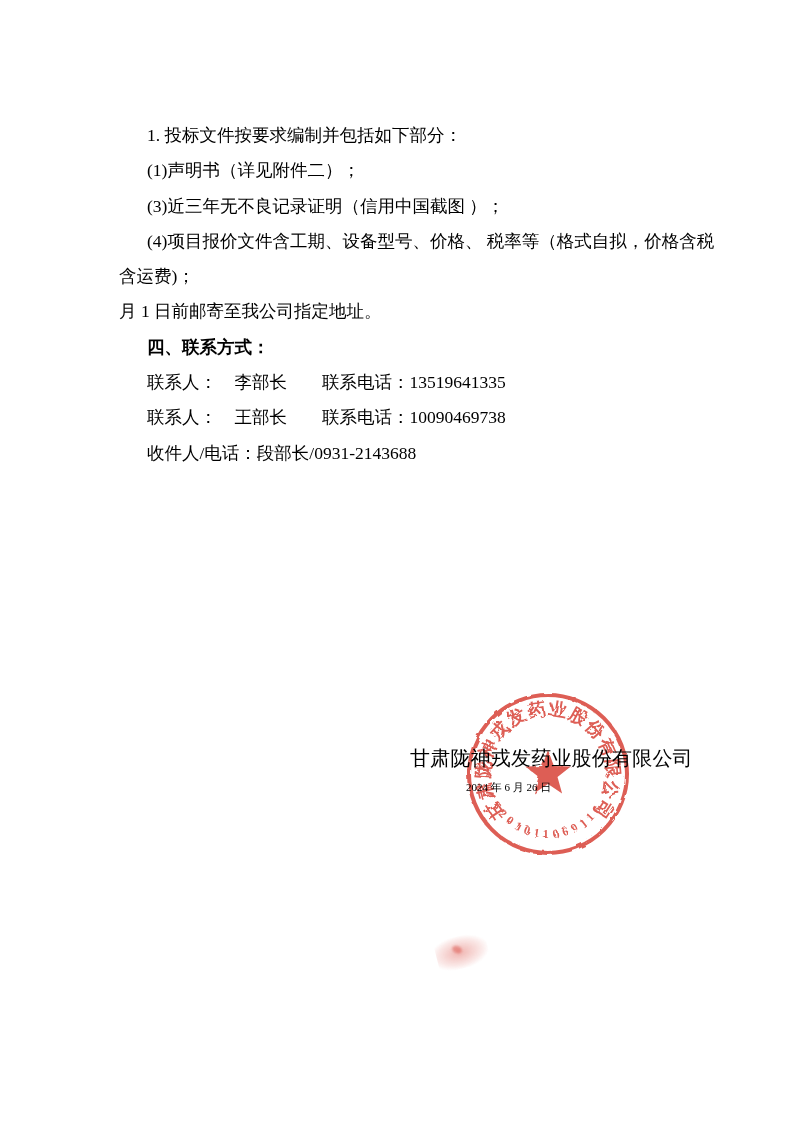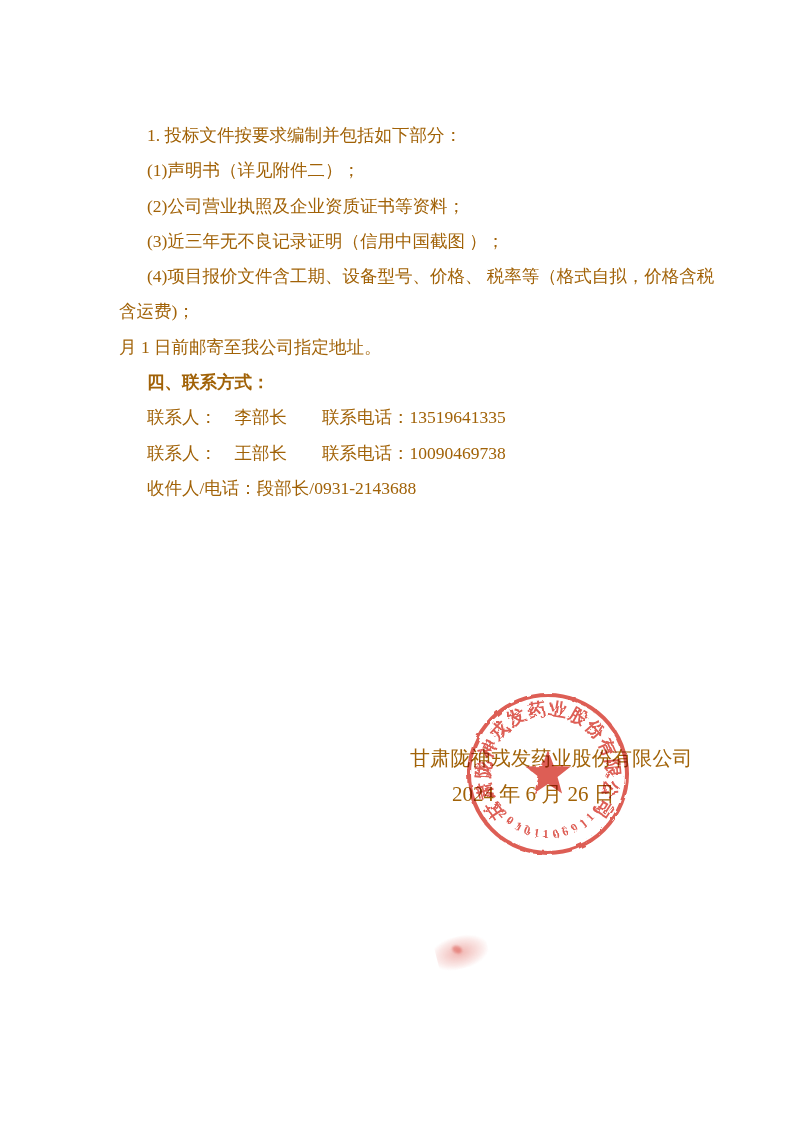--- a/index.html
+++ b/index.html
@@ -3,21 +3,21 @@
 <meta charset="utf-8">
 <style>
   html, body { margin: 0; padding: 0; background: #ffffff; }
   .page {
     position: relative;
     width: 793px;
     height: 1121px;
     background: #ffffff;
     overflow: hidden;
     font-family: "Liberation Serif", "DejaVu Serif", serif;
-    color: #a16207;
+    color: #000000;
   }
   .body-text {
     position: absolute;
     left: 119px;
     top: 118px;
     width: 620px;
     font-size: 17.5px;
     line-height: 35.3px;
   }
   .line { white-space: pre; height: 35.3px; }
@@ -26,23 +26,23 @@
   .sig-company {
     position: absolute;
     left: 410px;
     top: 745px;
     font-size: 20px;
     letter-spacing: 0.2px;
     white-space: pre;
   }
   .sig-date {
     position: absolute;
-    left: 452px;
+    left: 466px;
     top: 780px;
-    font-size: 21px;
+    font-size: 11px;
     white-space: pre;
   }
   .seal {
     position: absolute;
     left: 464px;
     top: 690px;
     width: 168px;
     height: 168px;
     mix-blend-mode: multiply;
     opacity: 0.88;
@@ -73,21 +73,20 @@
   }
 </style>
 </head>
 <body>
 
 <div class="page">
 
   <div class="body-text">
     <div class="line indent">1. 投标文件按要求编制并包括如下部分：</div>
     <div class="line indent">(1)声明书（详见附件二）；</div>
-    <div class="line indent">(2)公司营业执照及企业资质证书等资料；</div>
     <div class="line indent">(3)近三年无不良记录证明（信用中国截图 ）；</div>
     <div class="line indent">(4)项目报价文件含工期、设备型号、价格、 税率等（格式自拟，价格含税</div>
     <div class="line">含运费)；</div>
     <div class="line">月 1 日前邮寄至我公司指定地址。</div>
     <div class="line indent bold">四、联系方式：</div>
     <div class="line indent">联系人：　李部长　　联系电话：13519641335</div>
     <div class="line indent">联系人：　王部长　　联系电话：10090469738</div>
     <div class="line indent">收件人/电话：段部长/0931-2143688</div>
   </div>
 

